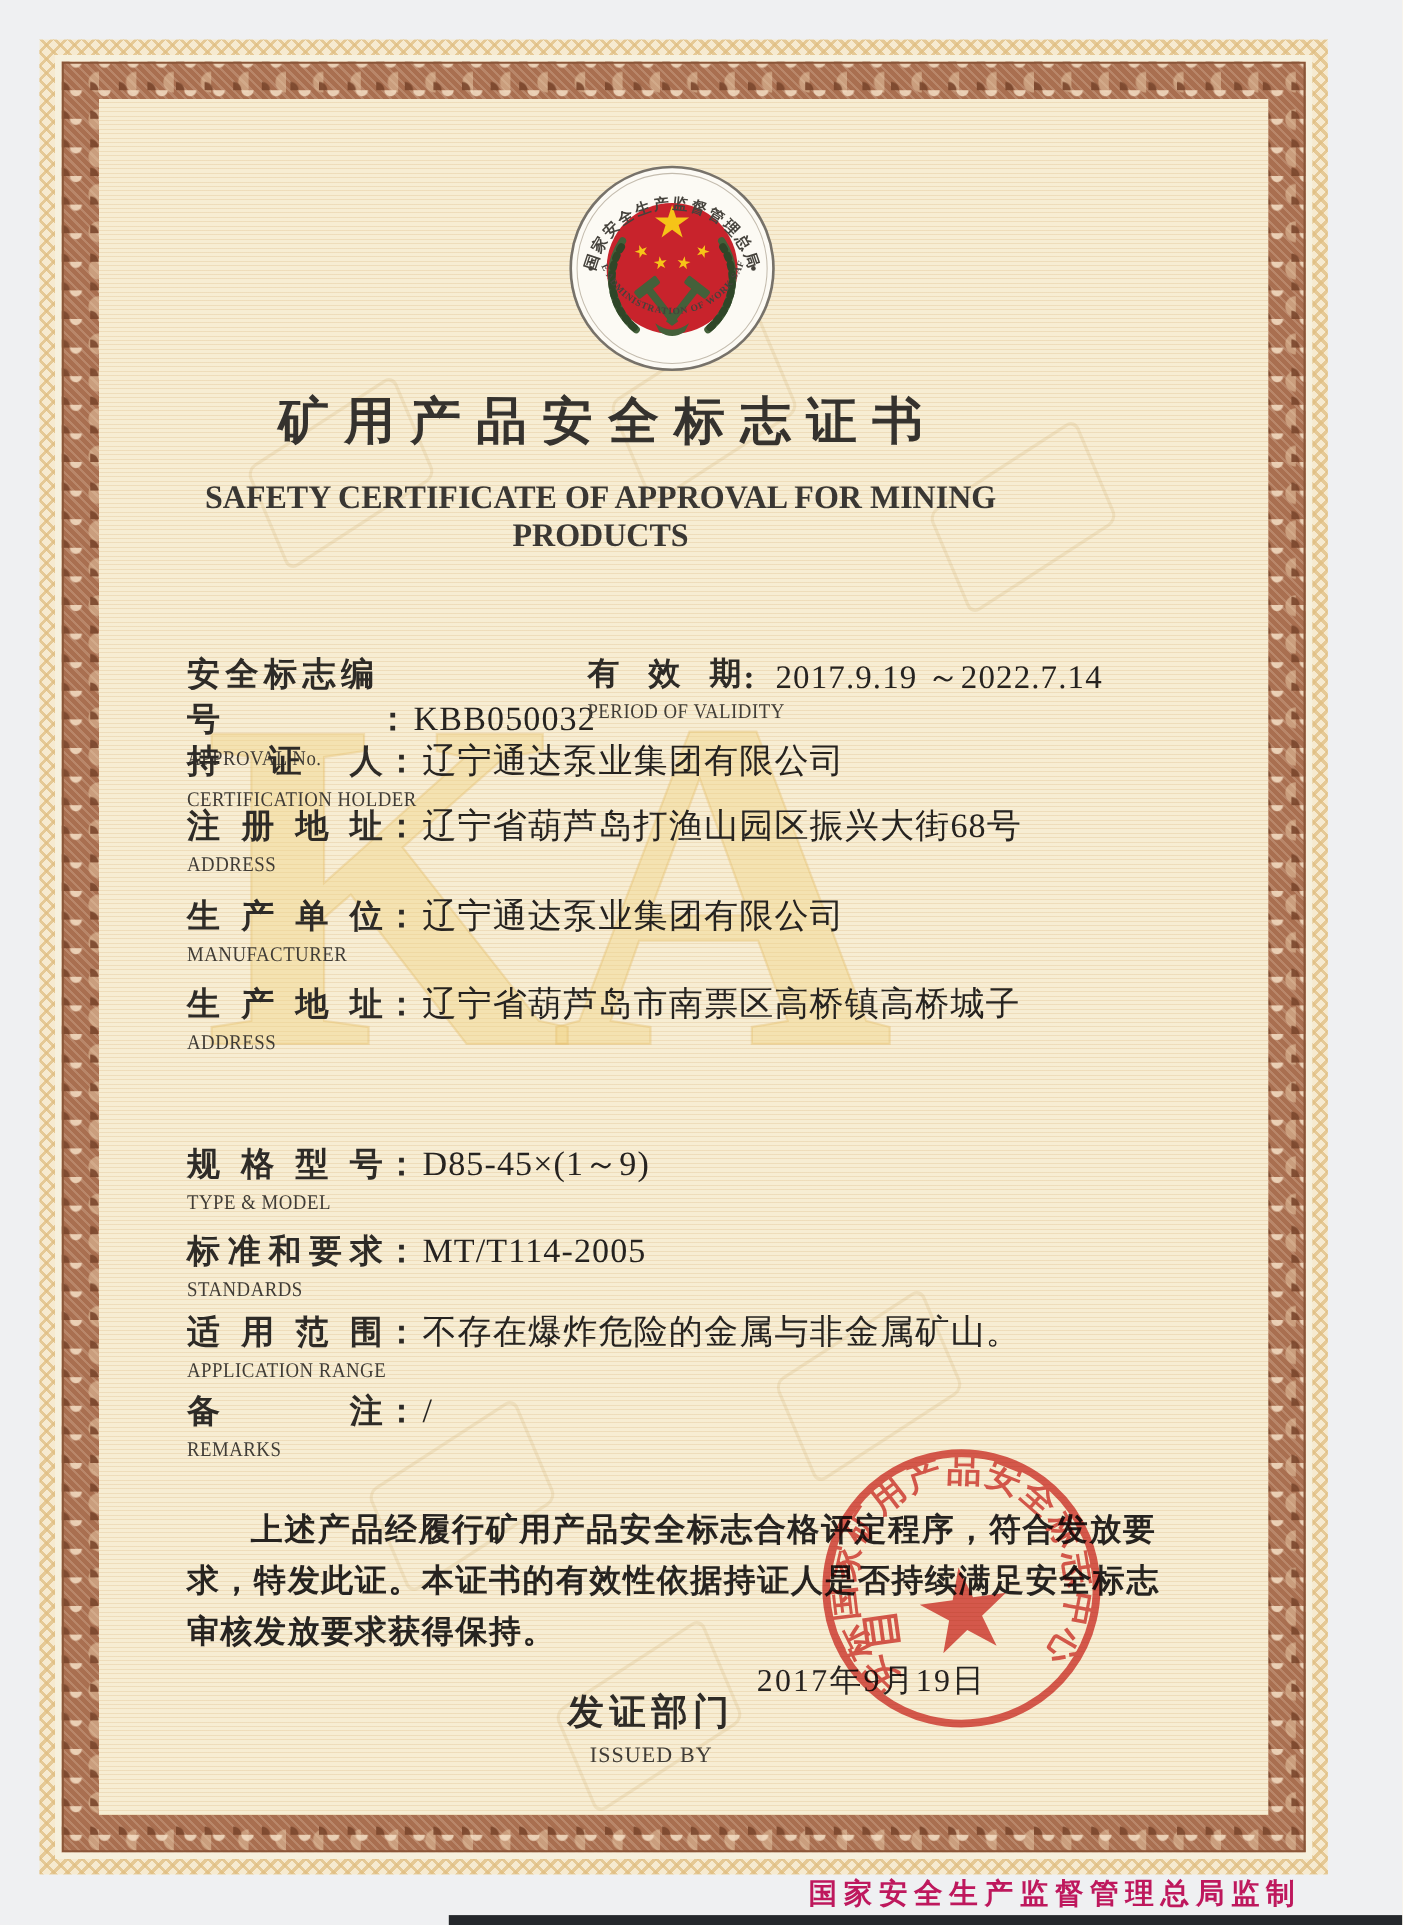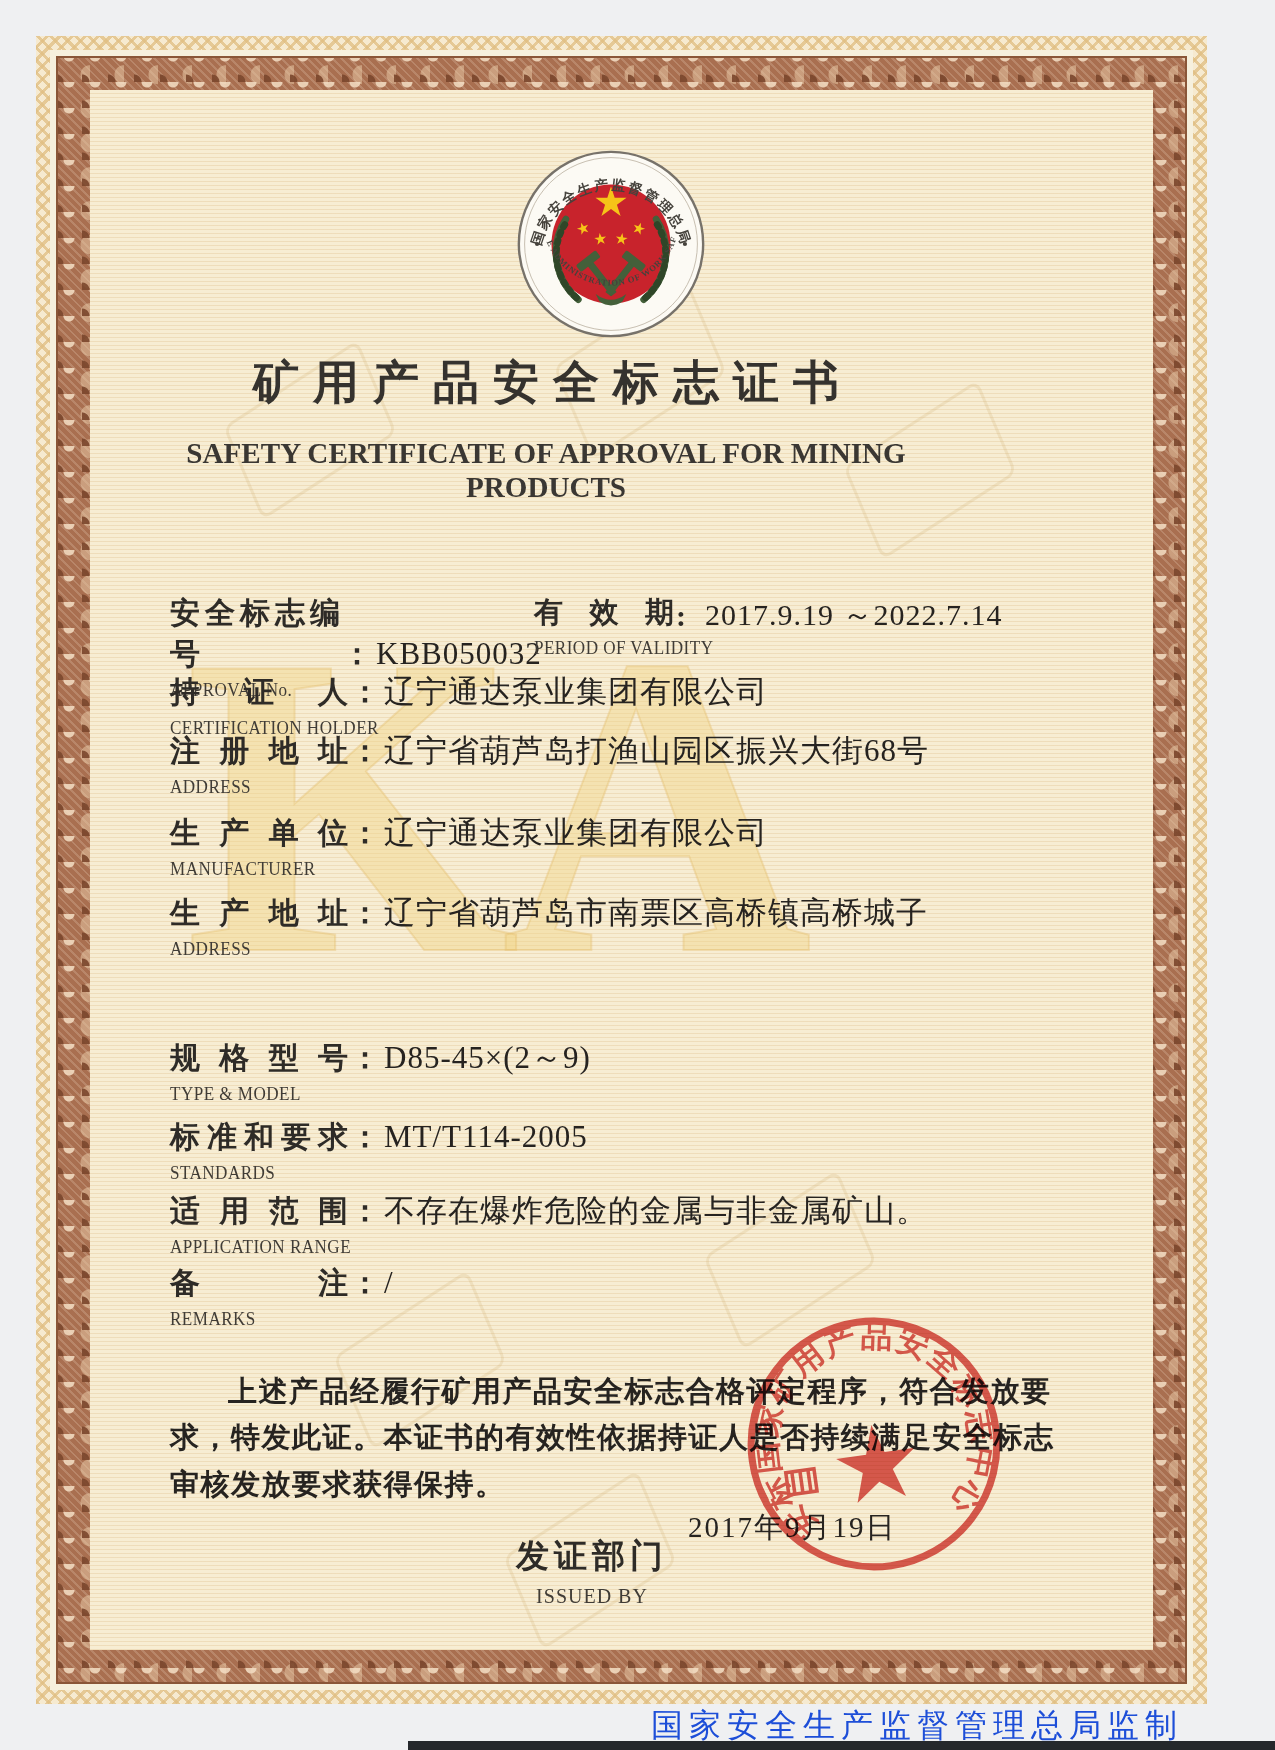--- a/index.html
+++ b/index.html
@@ -78,22 +78,22 @@
   .issued { position:absolute; left:382px; top:1444px; width:240px; text-align:center; }
   .issued .zh { font-size:33px; font-weight:600; letter-spacing:5px; color:#2e2b27; }
   .issued .en { margin-top:6px; font-size:20px; color:#403c36; letter-spacing:1px; }
 
   .issue-date { position:absolute; left:598px; top:1418px; font-size:29px; color:#262320; letter-spacing:2px; }
 
   .stamp { position:absolute; left:652px; top:1222px; width:264px; height:264px;
            mix-blend-mode:multiply; opacity:.92; transform:rotate(-8deg); }
 
   
-  .footer-imprint { position:absolute; right:92px; top:1704px; font-size:32px; letter-spacing:6px;
-                    color:#1d4ed8; font-weight:400; }
+  .footer-imprint { position:absolute; right:92px; top:1704px; font-size:26px; letter-spacing:6px;
+                    color:#be185d; font-weight:700; }
   .scan-strip { position:absolute; left:408px; right:0; bottom:0; height:9px; background:#25282c; }
 </style>
 </head>
 <body>
 
 <div class="page">
 
   <div class="frame-chain">
     <div class="frame-gap">
       <div class="frame-brown">
@@ -176,21 +176,21 @@
             </div>
             <div class="field" style="top:722px">
               <span class="zh-label">生产单位</span><span class="colon">：</span><span class="val">辽宁通达泵业集团有限公司</span>
               <div class="en-sub">MANUFACTURER</div>
             </div>
             <div class="field" style="top:802px">
               <span class="zh-label">生产地址</span><span class="colon">：</span><span class="val">辽宁省葫芦岛市南票区高桥镇高桥城子</span>
               <div class="en-sub">ADDRESS</div>
             </div>
             <div class="field" style="top:947px">
-              <span class="zh-label">规格型号</span><span class="colon">：</span><span class="val">D85-45×(2～9)</span>
+              <span class="zh-label">规格型号</span><span class="colon">：</span><span class="val">D85-45×(1～9)</span>
               <div class="en-sub">TYPE &amp; MODEL</div>
             </div>
             <div class="field" style="top:1027px">
               <span class="zh-label">标准和要求</span><span class="colon">：</span><span class="val">MT/T114-2005</span>
               <div class="en-sub">STANDARDS</div>
             </div>
             <div class="field" style="top:1100px">
               <span class="zh-label">适用范围</span><span class="colon">：</span><span class="val">不存在爆炸危险的金属与非金属矿山。</span>
               <div class="en-sub">APPLICATION RANGE</div>
             </div>

